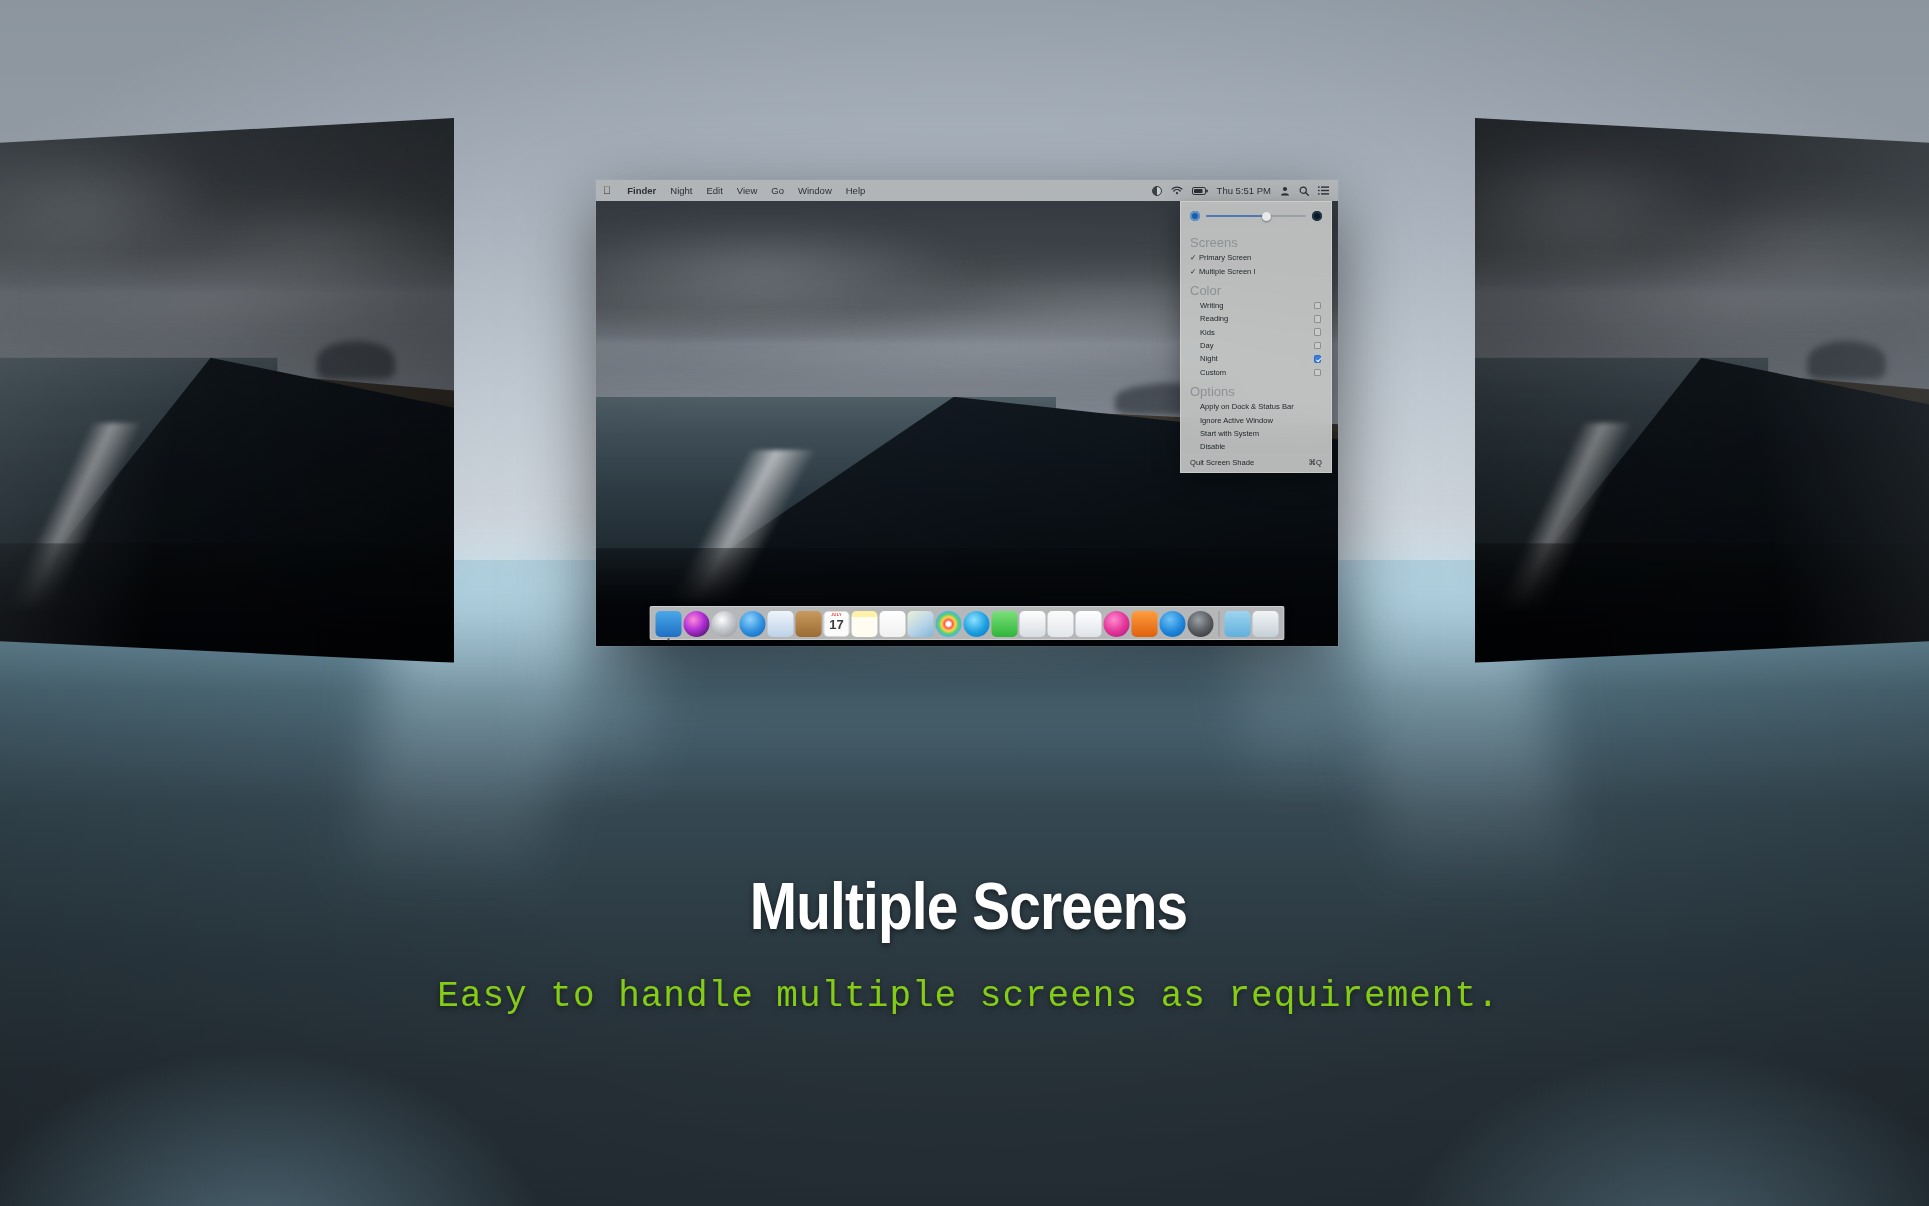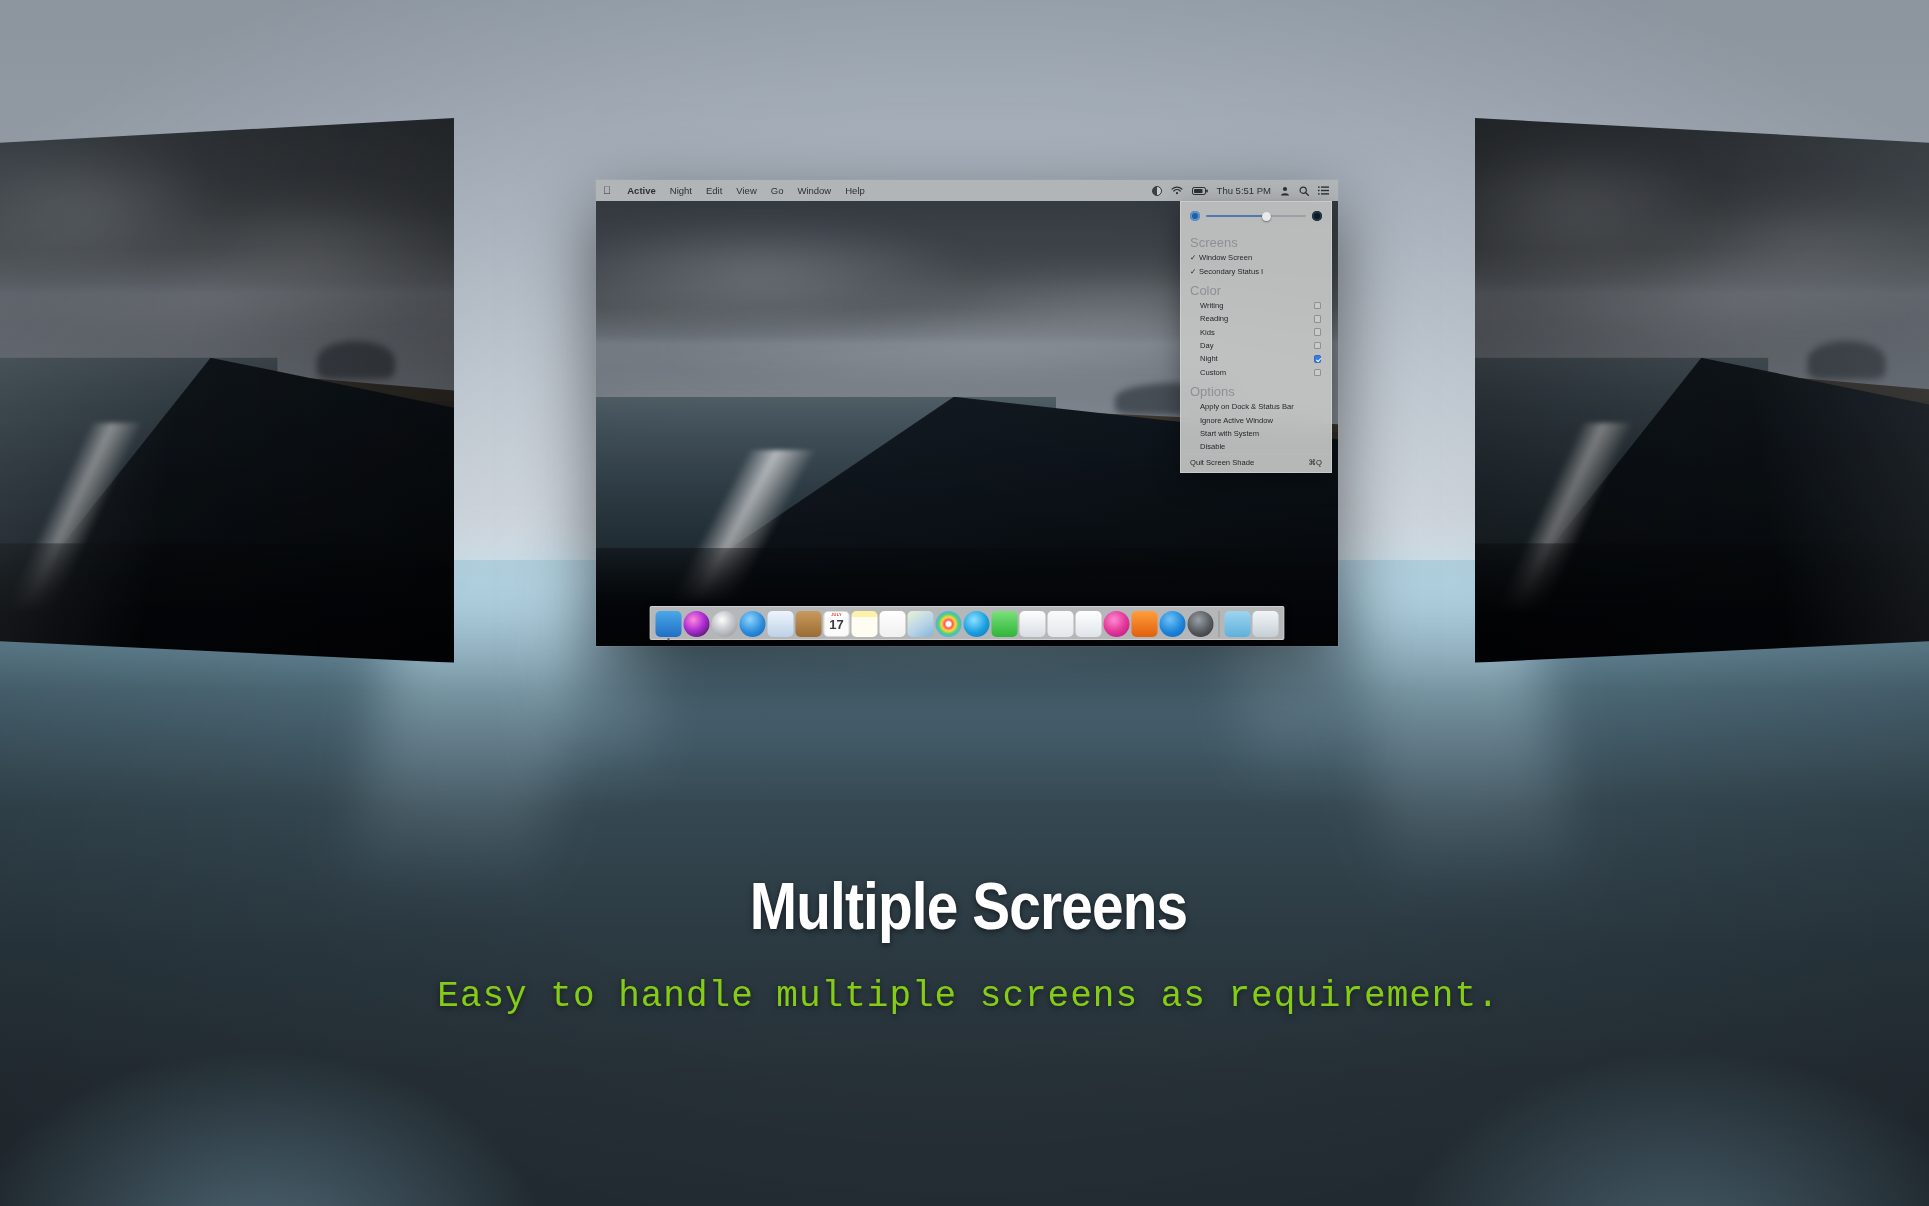--- a/index.html
+++ b/index.html
@@ -268,21 +268,21 @@
       <div class="wp-fore"></div>
       <div class="wp-dark"></div>
     </div>
     <div class="side-sheen"></div>
   </div>
 
   <div class="center-monitor">
 
     <div class="menubar">
       <span class="mb-apple"></span>
-      <span class="mb-item bold">Active</span>
+      <span class="mb-item bold">Finder</span>
       <span class="mb-item">Night</span>
       <span class="mb-item">Edit</span>
       <span class="mb-item">View</span>
       <span class="mb-item">Go</span>
       <span class="mb-item">Window</span>
       <span class="mb-item">Help</span>
 
       <span class="mb-right">
         <span class="ic-shade"></span>
         <span class="mb-ico ic-wifi">
@@ -388,25 +388,25 @@
           <span class="sl-handle" style="left: 60%;"></span>
         </span>
         <span class="sl-knob-right"></span>
       </div>
 
       <div class="pp-sep"></div>
 
       <div class="pp-group-label">Screens</div>
       <div class="pp-row">
         <span class="chk-mark">✓</span>
-        <span class="lbl">Window Screen</span>
+        <span class="lbl">Primary Screen</span>
       </div>
       <div class="pp-row">
         <span class="chk-mark">✓</span>
-        <span class="lbl">Secondary Status I</span>
+        <span class="lbl">Multiple Screen I</span>
       </div>
 
       <div class="pp-sep"></div>
 
       <div class="pp-group-label">Color</div>
       <div class="pp-row indent">
         <span class="lbl">Writing</span>
         <span class="cb"></span>
       </div>
       <div class="pp-row indent">

